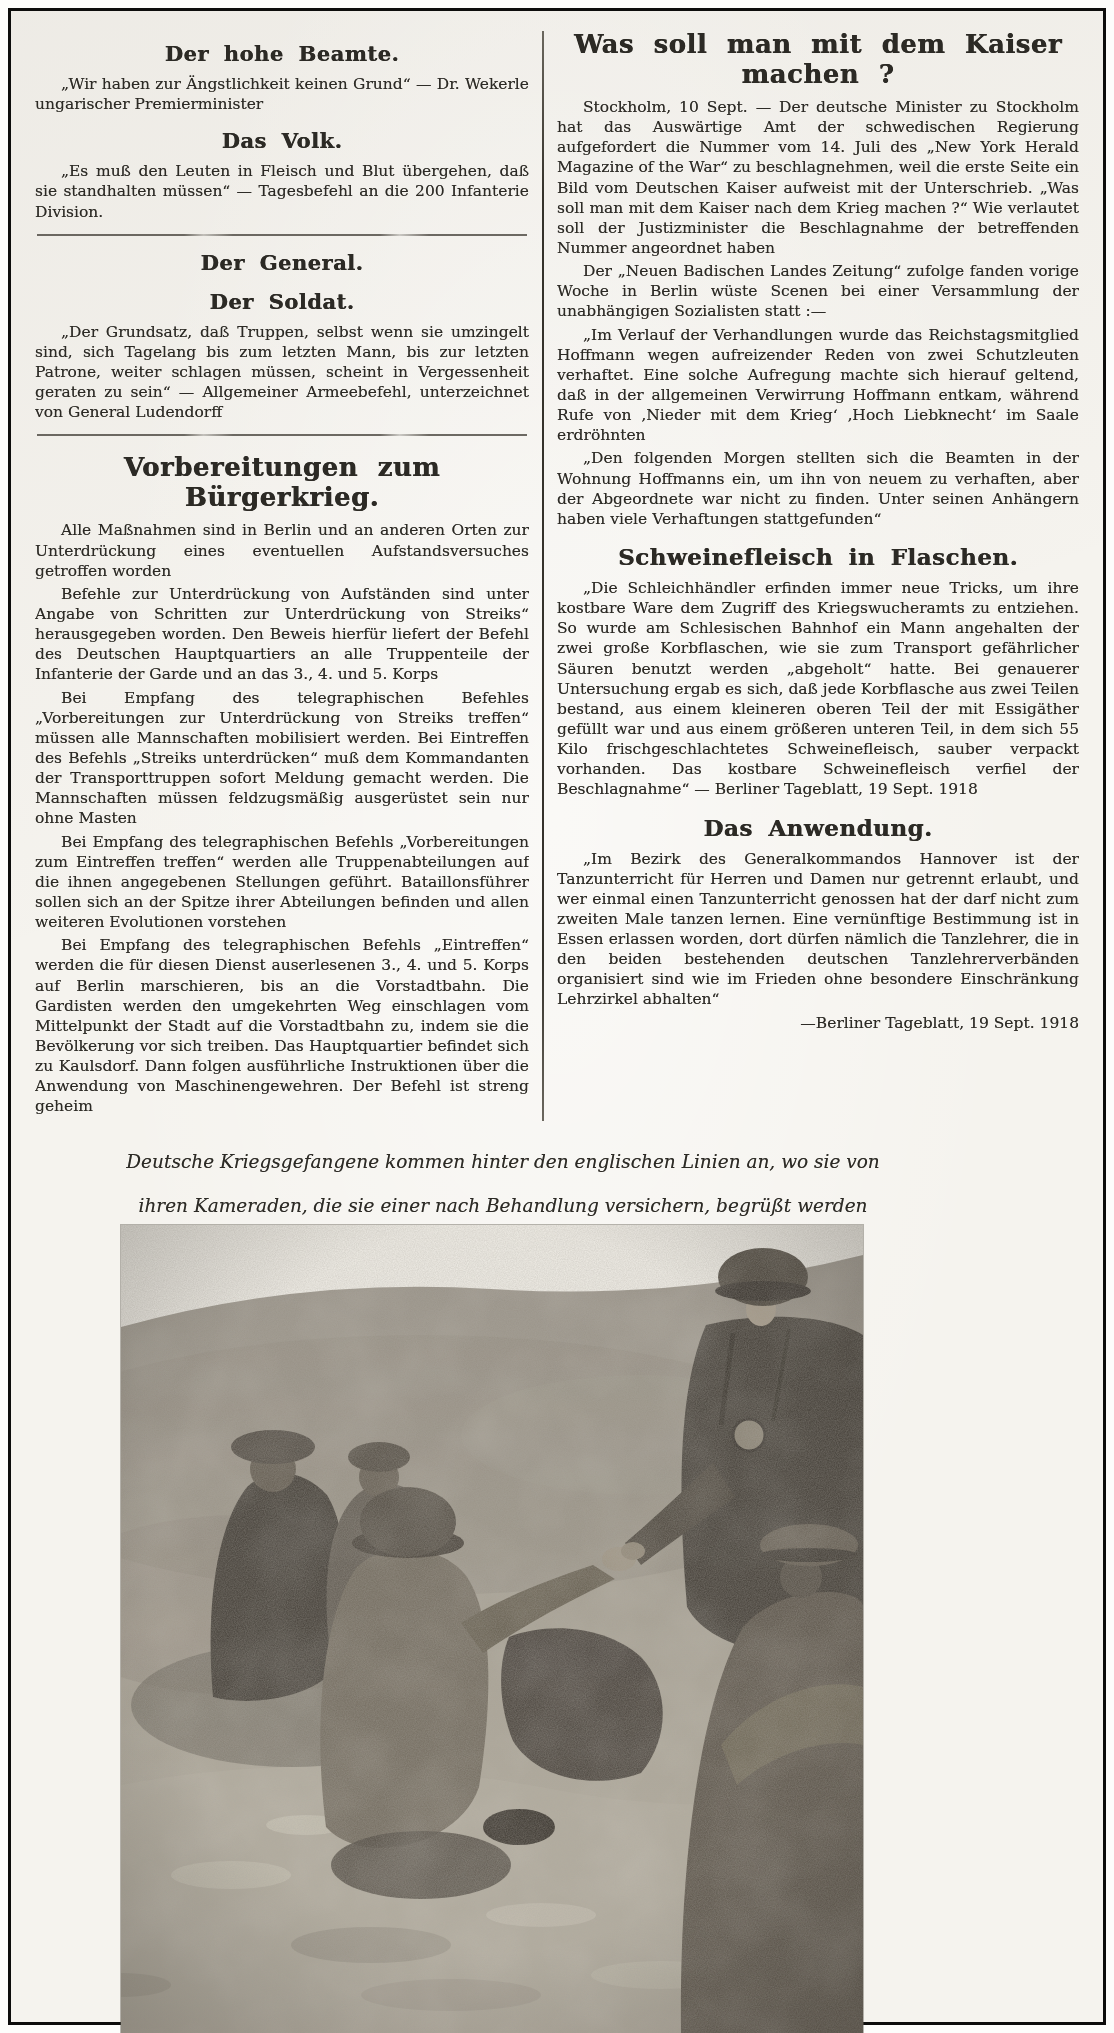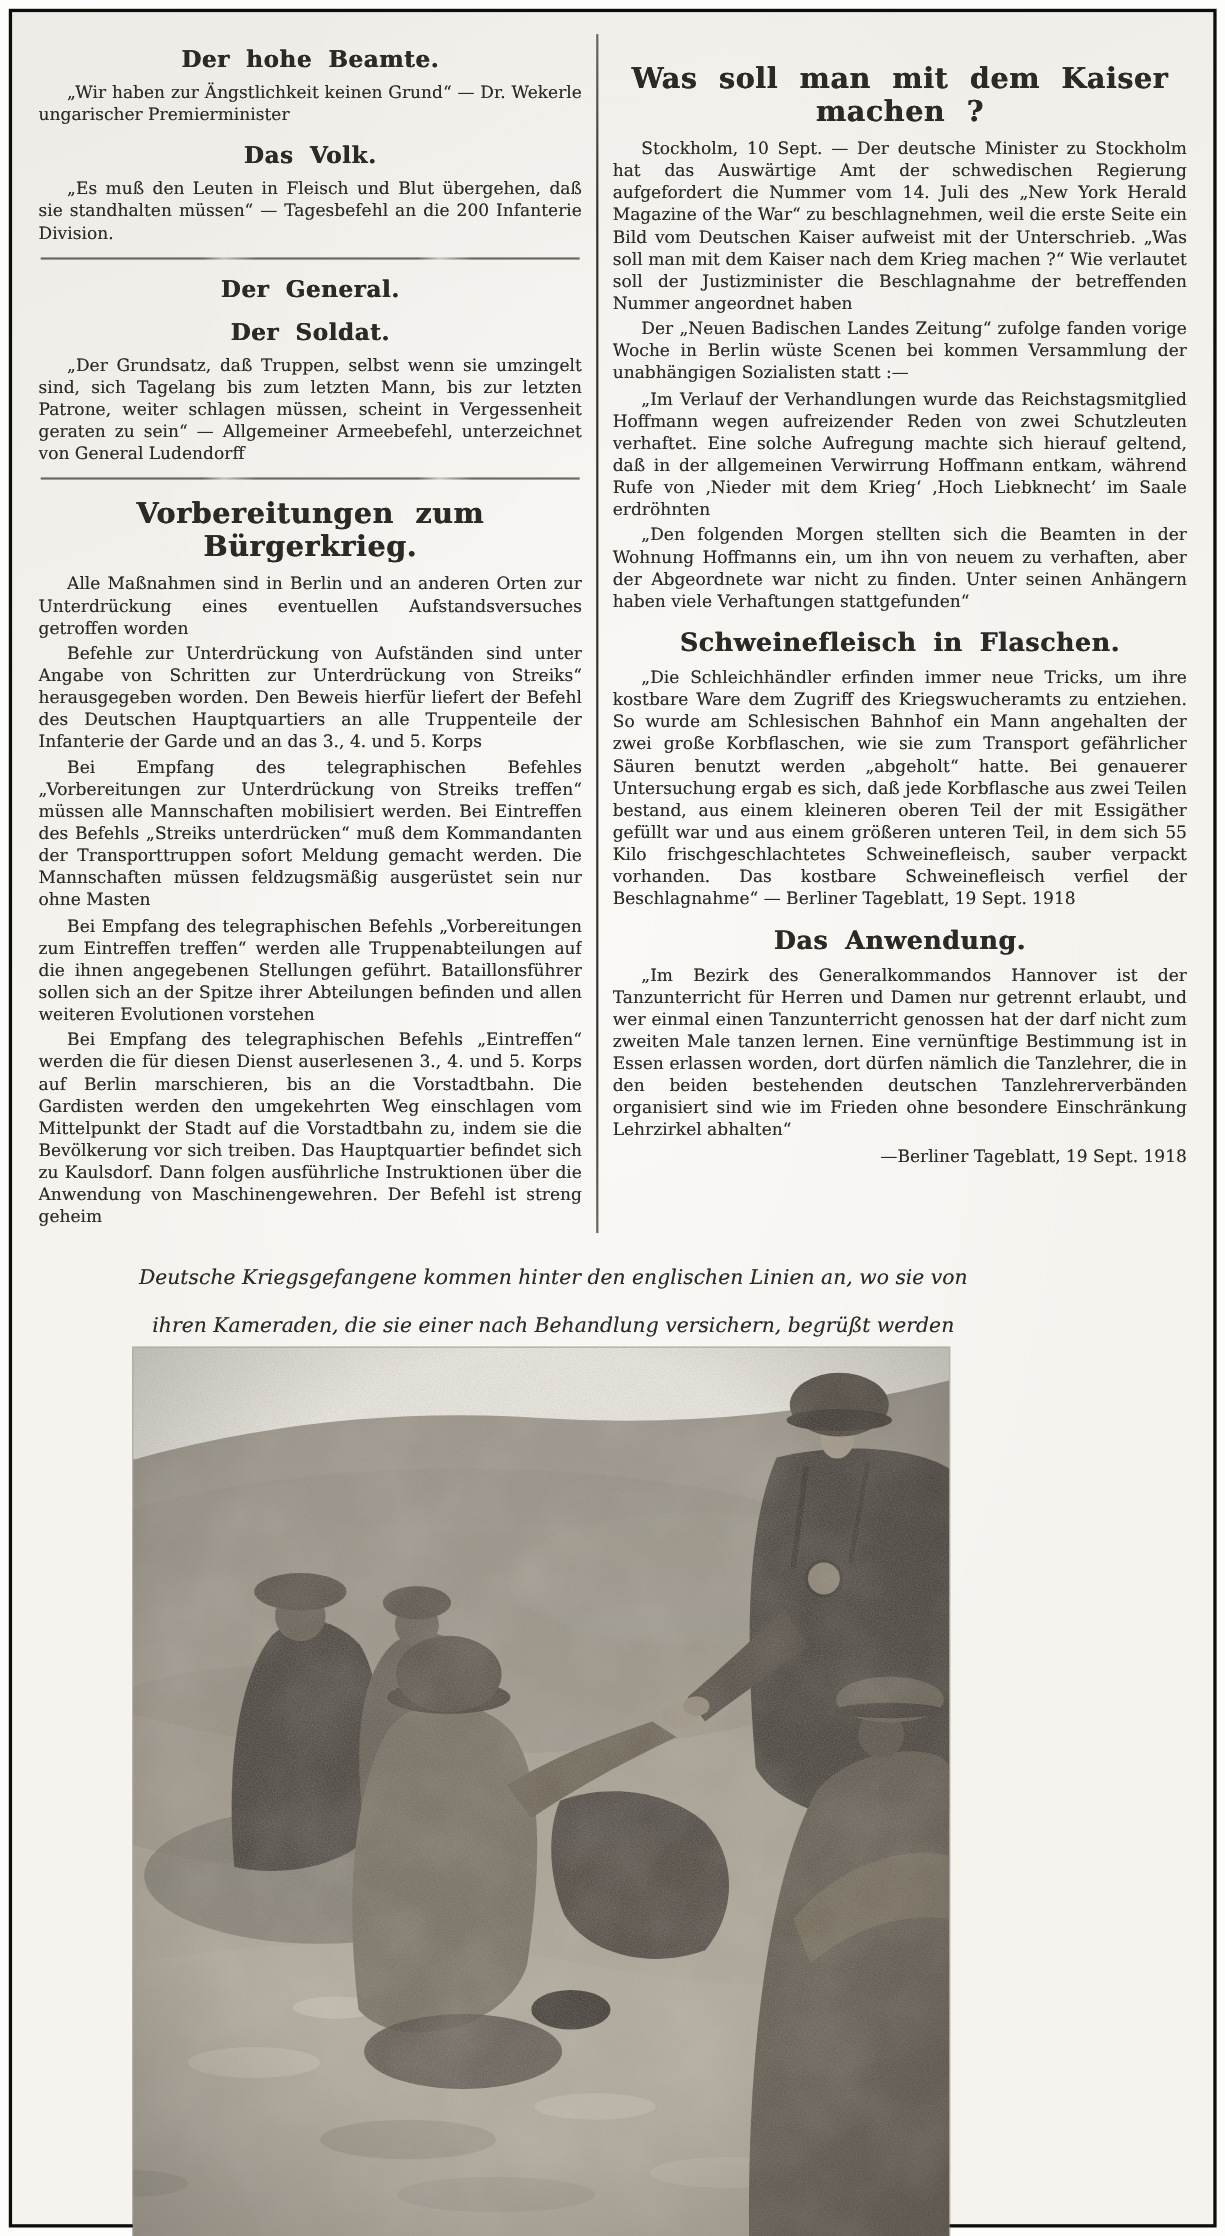--- a/index.html
+++ b/index.html
@@ -16,21 +16,21 @@
   .frame{
     position:absolute;left:8px;top:8px;right:8px;bottom:8px;
     border:3px solid #0d0d0c;background:var(--paper,#f5f3ee);
     background-image:radial-gradient(ellipse at 50% 40%, rgba(255,255,255,.5), rgba(0,0,0,0) 60%),
                      linear-gradient(160deg, rgba(120,110,95,.06), rgba(0,0,0,0) 40%);
   }
   .sheet{position:absolute;left:0;top:0;right:0;bottom:0;padding:16px 24px 0;}
   .columns{display:flex;height:1104px;overflow:hidden;}
   .col{overflow:hidden;}
   .col-left{width:494px;}
-  .col-right{flex:1;margin-top:28px;}
+  .col-right{flex:1;}
   .col-divider{width:2px;background:linear-gradient(#6b675e,#35322b 15%,#35322b 85%,#6b675e);
     margin:4px 13px 10px 13px;}
   h2{
     text-align:center;font-weight:700;margin:14px 0 8px;
     letter-spacing:.5px;word-spacing:7px;
     text-shadow:.4px 0 0 currentColor;
   }
   h2.small{font-size:21px;}
   h2.big{font-size:26px;word-spacing:10px;margin-top:16px;}
   h2.med{font-size:23px;}
@@ -101,21 +101,21 @@
 
       <div class="col-divider"></div>
 
       <div class="col col-right">
         <section>
           <h2 class="big" style="margin-top:2px">Was soll man mit dem Kaiser machen ?</h2>
           <p>Stockholm, 10 Sept. — Der deutsche Minister zu Stockholm hat das Auswärtige Amt der schwedischen Regierung aufgefordert die Nummer vom 14. Juli des „New York Herald Magazine of the War“ zu beschlagnehmen, weil die erste Seite ein Bild vom Deutschen Kaiser aufweist mit der Unterschrieb. „Was soll man mit dem Kaiser nach dem Krieg machen ?“  Wie verlautet soll der Justizminister die Beschlagnahme der betreffenden Nummer angeordnet haben</p>
         </section>
 
         <section>
-          <p>Der „Neuen Badischen Landes Zeitung“ zufolge fanden vorige Woche in Berlin wüste Scenen bei kommen Versammlung der unabhängigen Sozialisten statt :—</p>
+          <p>Der „Neuen Badischen Landes Zeitung“ zufolge fanden vorige Woche in Berlin wüste Scenen bei einer Versammlung der unabhängigen Sozialisten statt :—</p>
           <p>„Im Verlauf der Verhandlungen wurde das Reichstagsmitglied Hoffmann wegen aufreizender Reden von zwei Schutzleuten verhaftet. Eine solche Aufregung machte sich hierauf geltend, daß in der allgemeinen Verwirrung Hoffmann entkam, während Rufe von ‚Nieder mit dem Krieg‘ ‚Hoch Liebknecht‘ im Saale erdröhnten</p>
           <p>„Den folgenden Morgen stellten sich die Beamten in der Wohnung Hoffmanns ein, um ihn von neuem zu verhaften, aber der Abgeordnete war nicht zu finden. Unter seinen Anhängern haben viele Verhaftungen stattgefunden“</p>
         </section>
 
         <section>
           <h2 class="med">Schweinefleisch in Flaschen.</h2>
           <p>„Die Schleichhändler erfinden immer neue Tricks, um ihre kostbare Ware dem Zugriff des Kriegswucheramts zu entziehen. So wurde am Schlesischen Bahnhof ein Mann angehalten der zwei große Korbflaschen, wie sie zum Transport gefährlicher Säuren benutzt werden „abgeholt“ hatte. Bei genauerer Untersuchung ergab es sich, daß jede Korbflasche aus zwei Teilen bestand, aus einem kleineren oberen Teil der mit Essigäther gefüllt war und aus einem größeren unteren Teil, in dem sich 55 Kilo frischgeschlachtetes Schweinefleisch, sauber verpackt vorhanden. Das kostbare Schweinefleisch verfiel der Beschlagnahme“ — Berliner Tageblatt, 19 Sept. 1918</p>
         </section>
 
         <section>

